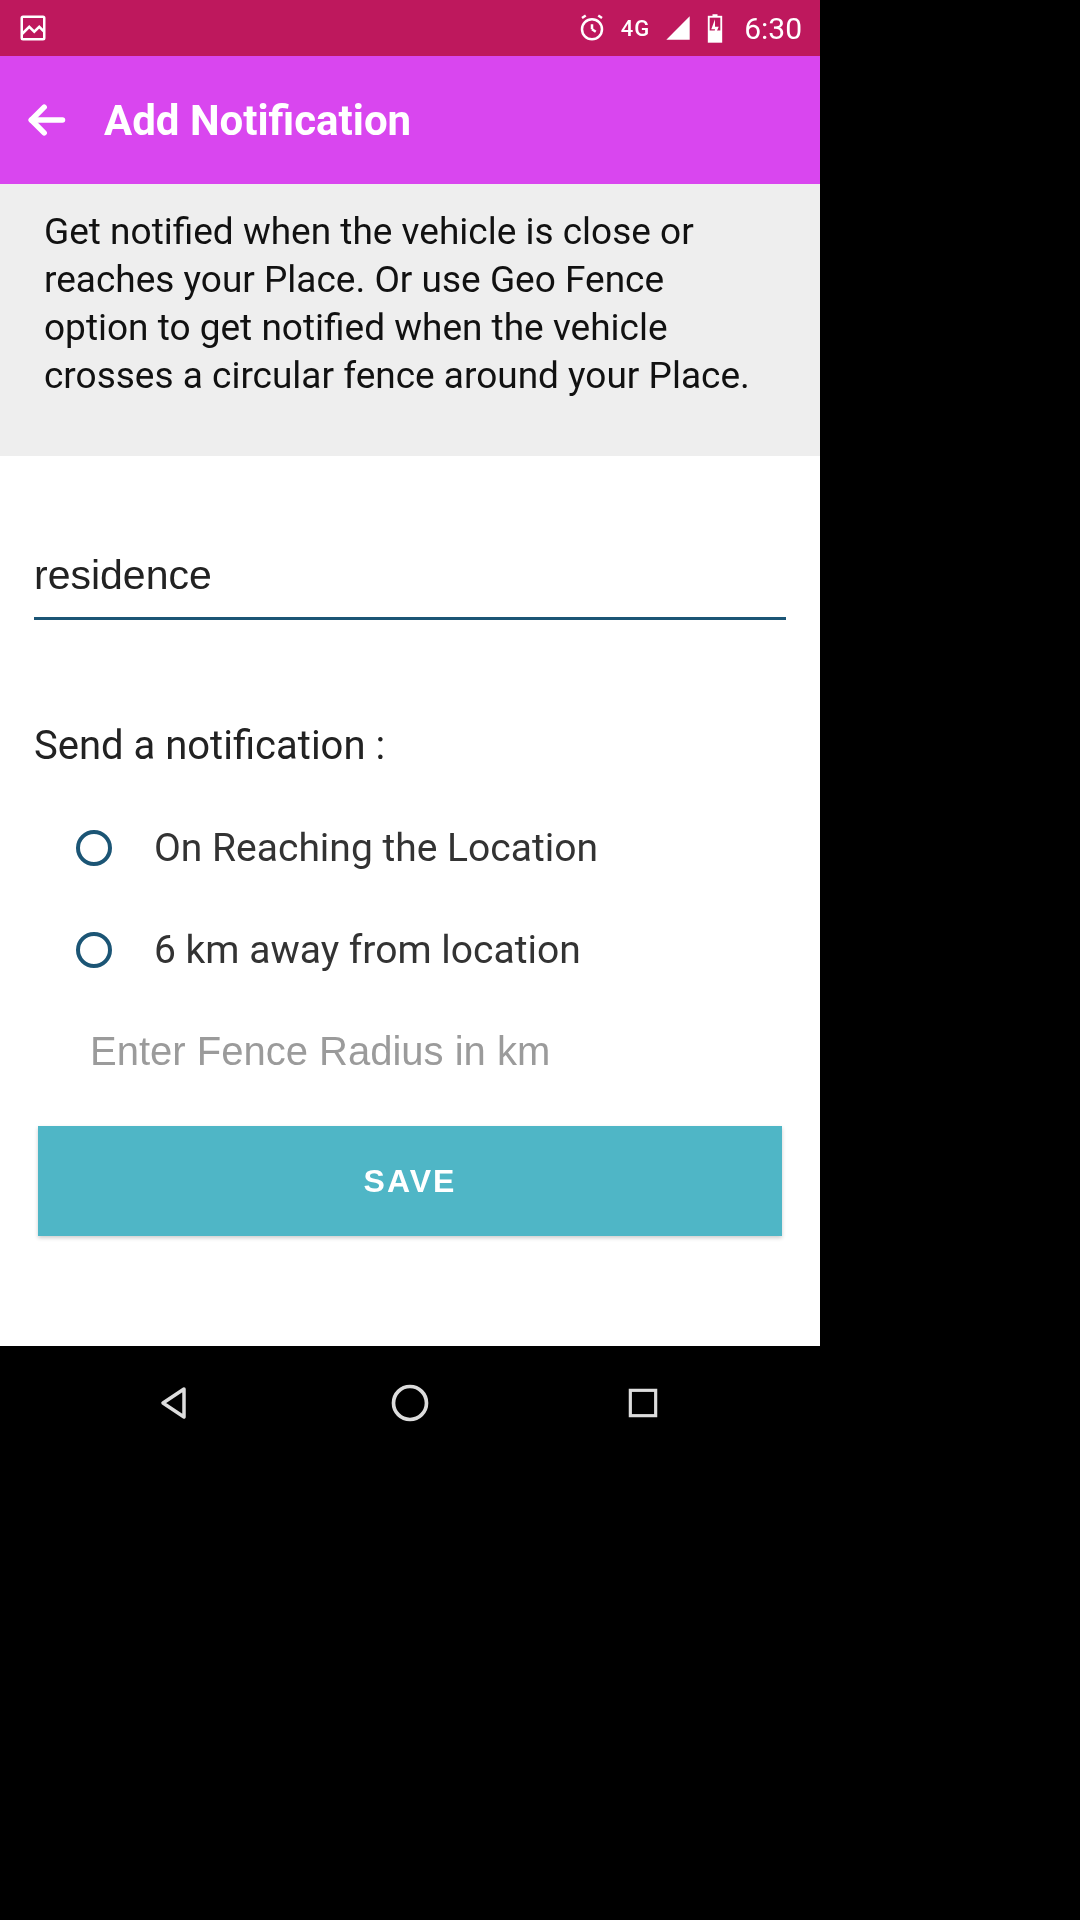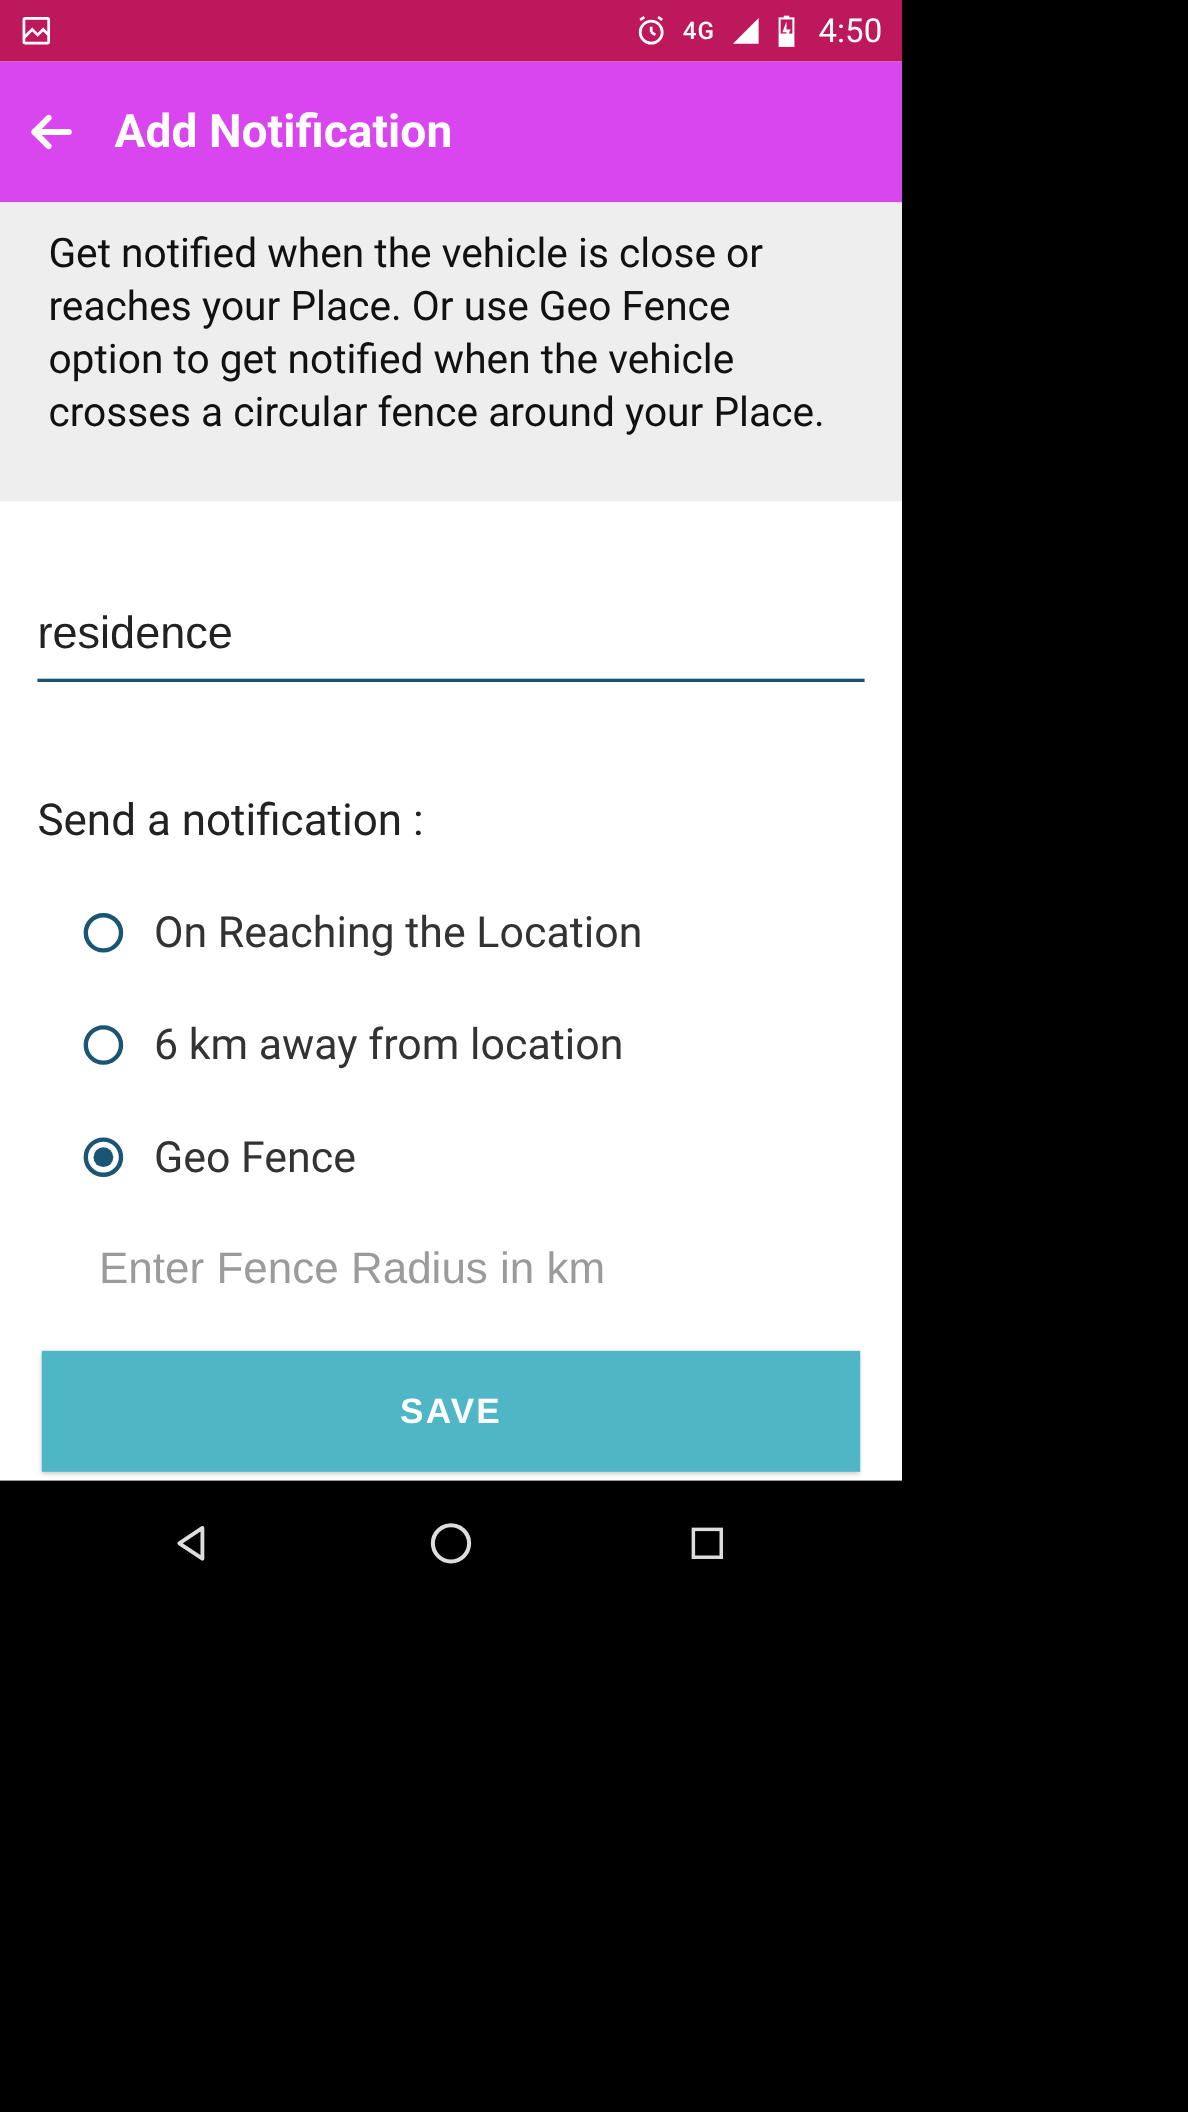--- a/index.html
+++ b/index.html
@@ -78,21 +78,21 @@
   .radio-group {
     margin-top: 56px;
     display: flex;
     flex-direction: column;
     gap: 56px;
     padding-left: 42px;
   }
   .radio-row {
     display: flex;
     align-items: center;
-    gap: 28px;
+    gap: 42px;
     cursor: pointer;
   }
   .radio-outer {
     width: 36px;
     height: 36px;
     border: 4px solid #1b5575;
     border-radius: 50%;
     display: flex;
     align-items: center;
     justify-content: center;
@@ -171,21 +171,21 @@
           </svg>
       </span>
       <span class="ico">
         <svg width="18" height="30" viewBox="0 0 12 24">
           <rect x="1" y="3" width="10" height="20" fill="none" stroke="#fff" stroke-width="1.5"></rect>
           <rect x="4" y="1" width="4" height="2" fill="#fff"></rect>
           <rect x="1" y="14" width="10" height="9" fill="#fff"></rect>
           <polygon points="6,5 3,13 6,13 5,20 9,11 6,11" fill="#fff"></polygon>
         </svg>
       </span>
-      <span class="time">4:50</span>
+      <span class="time">6:30</span>
     </div>
   </div>
 
   <div class="app-bar">
     <span class="ico">
       <svg width="44" height="44" viewBox="0 0 24 24" fill="none" stroke="#fff" stroke-width="3" stroke-linecap="round" stroke-linejoin="round">
         <line x1="21" y1="12" x2="4" y2="12"></line>
         <polyline points="11,5 4,12 11,19"></polyline>
       </svg>
     </span>
@@ -201,26 +201,20 @@
 
     <div class="radio-group">
       <div class="radio-row">
         <span class="radio-outer"></span>
         <span class="radio-label">On Reaching the Location</span>
       </div>
       <div class="radio-row">
         <span class="radio-outer"></span>
         <span class="radio-label">6 km away from location</span>
       </div>
-      <div class="radio-row selected">
-        <span class="radio-outer">
-            <span class="radio-inner"></span>
-          </span>
-        <span class="radio-label">Geo Fence</span>
-      </div>
     </div>
 
     <input class="radius-input" type="text" placeholder="Enter Fence Radius in km" style="">
 
     <button class="save-btn">SAVE</button>
   </div>
 
   <div class="nav-bar">
     <span class="nav-btn">
       <svg width="42" height="42" viewBox="0 0 24 24" fill="none" stroke="#ddd" stroke-width="2" stroke-linejoin="round">

